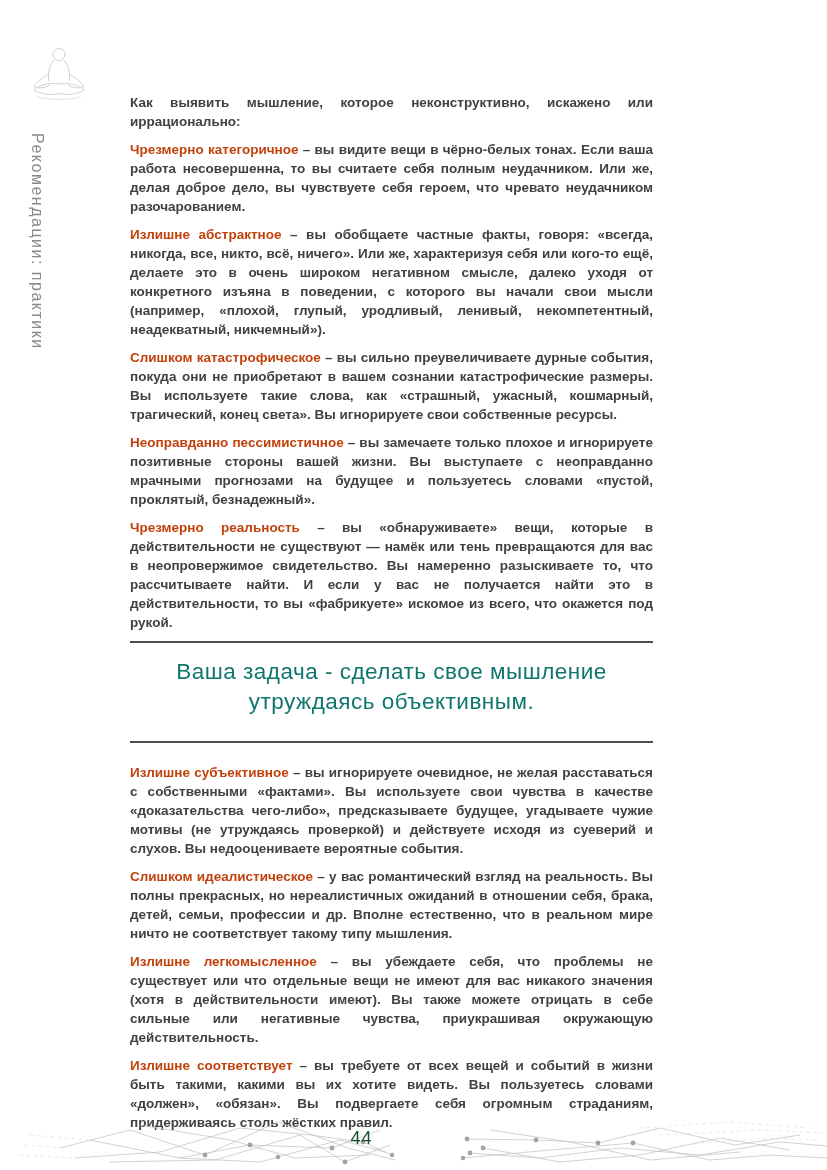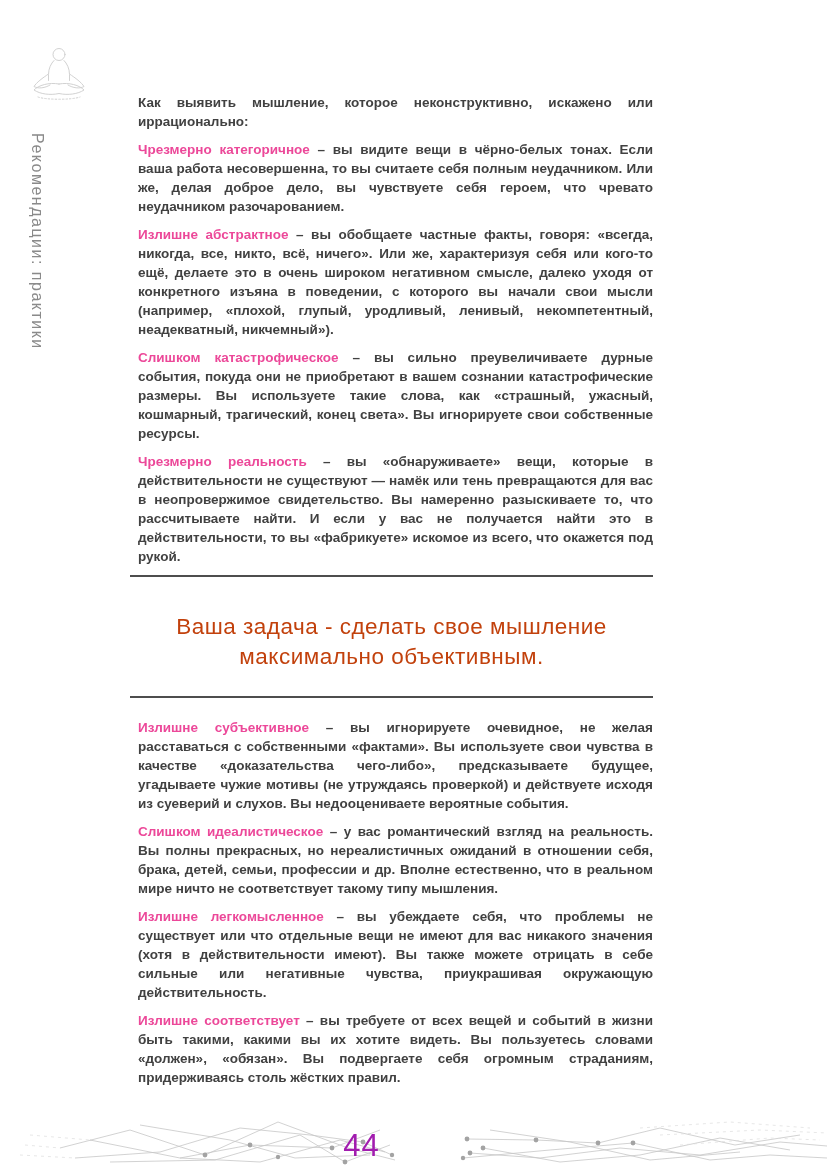--- a/index.html
+++ b/index.html
@@ -26,39 +26,39 @@
     font-weight:400;
   }
   
   .content{
     position:absolute;left:130px;top:93px;width:523px;
     font-size:13.5px;line-height:19px;
     color:#414141;
     font-weight:700;
     text-align:justify;
   }
-  .content p{margin:0 0 9px 8px;}
-  .sec-head{color:#ec4899;font-weight:700;}
+  .content p{margin:0 0 9px 0;}
+  .sec-head{color:#c2410c;font-weight:700;}
   
   .quote-block{margin:2px 0 20px 0;}
   .rule{height:0;border:none;border-top:2px solid #4d4d4d;margin:0;}
   .quote-text{
-    padding:35px 10px 24px 10px;
+    padding:14px 10px 24px 10px;
     text-align:center;
     font-size:22.5px;line-height:30px;
     font-weight:400;
-    color:#c2410c;
+    color:#0f766e;
     letter-spacing:0.5px;
   }
   
   .footer-decor{position:absolute;left:0;top:1100px;width:827px;height:70px;}
   .page-number{
     position:absolute;left:0;top:1128px;width:723px;
     text-align:center;
-    font-size:31px;color:#a21caf;font-weight:400;letter-spacing:1px;
+    font-size:18px;color:#14532d;font-weight:400;letter-spacing:1px;
   }
 </style>
 </head>
 <body>
 
 <div class="page">
 
   <svg class="meditation-icon" viewBox="0 0 58 56" fill="none" stroke="#d2d2d2" stroke-width="1" stroke-linecap="round">
     <circle cx="29" cy="7.5" r="6"></circle>
     <path d="M24,13.5 c-3,3 -5.5,8 -5.5,14 l0,6"></path>
@@ -74,28 +74,29 @@
   <div class="content">
 
     <p>Как выявить мышление, которое неконструктивно, искажено или иррационально:</p>
 
     <p><span class="sec-head">Чрезмерно категоричное</span> <span>– вы видите вещи в чёрно-белых тонах. Если ваша работа несовершенна, то вы считаете себя полным неудачником. Или же, делая доброе дело, вы чувствуете себя героем, что чревато неудачником разочарованием.</span></p>
 
     <p><span class="sec-head">Излишне абстрактное</span> <span>– вы обобщаете частные факты, говоря: «всегда, никогда, все, никто, всё, ничего». Или же, характеризуя себя или кого-то ещё, делаете это в очень широком негативном смысле, далеко уходя от конкретного изъяна в поведении, с которого вы начали свои мысли (например, «плохой, глупый, уродливый, ленивый, некомпетентный, неадекватный, никчемный»).</span></p>
 
     <p><span class="sec-head">Слишком катастрофическое</span> <span>– вы сильно преувеличиваете дурные события, покуда они не приобретают в вашем сознании катастрофические размеры. Вы используете такие слова, как «страшный, ужасный, кошмарный, трагический, конец света». Вы игнорируете свои собственные ресурсы.</span></p>
 
+    <p><span class="sec-head">Неоправданно пессимистичное</span> <span>– вы замечаете только плохое и игнорируете позитивные стороны вашей жизни. Вы выступаете с неоправданно мрачными прогнозами на будущее и пользуетесь словами «пустой, проклятый, безнадежный».</span></p>
 
     <p><span class="sec-head">Чрезмерно реальность</span> <span>– вы «обнаруживаете» вещи, которые в действительности не существуют — намёк или тень превращаются для вас в неопровержимое свидетельство. Вы намеренно разыскиваете то, что рассчитываете найти. И если у вас не получается найти это в действительности, то вы «фабрикуете» искомое из всего, что окажется под рукой.</span></p>
 
     <div class="quote-block">
       <hr class="rule">
       <div class="quote-text">
         <div>Ваша задача - сделать свое мышление</div>
-        <div>максимально объективным.</div>
+        <div>утруждаясь объективным.</div>
       </div>
       <hr class="rule">
     </div>
 
     <p><span class="sec-head">Излишне субъективное</span> <span>– вы игнорируете очевидное, не желая расставаться с собственными «фактами». Вы используете свои чувства в качестве «доказательства чего-либо», предсказываете будущее, угадываете чужие мотивы (не утруждаясь проверкой) и действуете исходя из суеверий и слухов. Вы недооцениваете вероятные события.</span></p>
 
     <p><span class="sec-head">Слишком идеалистическое</span> <span>– у вас романтический взгляд на реальность. Вы полны прекрасных, но нереалистичных ожиданий в отношении себя, брака, детей, семьи, профессии и др. Вполне естественно, что в реальном мире ничто не соответствует такому типу мышления.</span></p>
 
     <p><span class="sec-head">Излишне легкомысленное</span> <span>– вы убеждаете себя, что проблемы не существует или что отдельные вещи не имеют для вас никакого значения (хотя в действительности имеют). Вы также можете отрицать в себе сильные или негативные чувства, приукрашивая окружающую действительность.</span></p>
 

